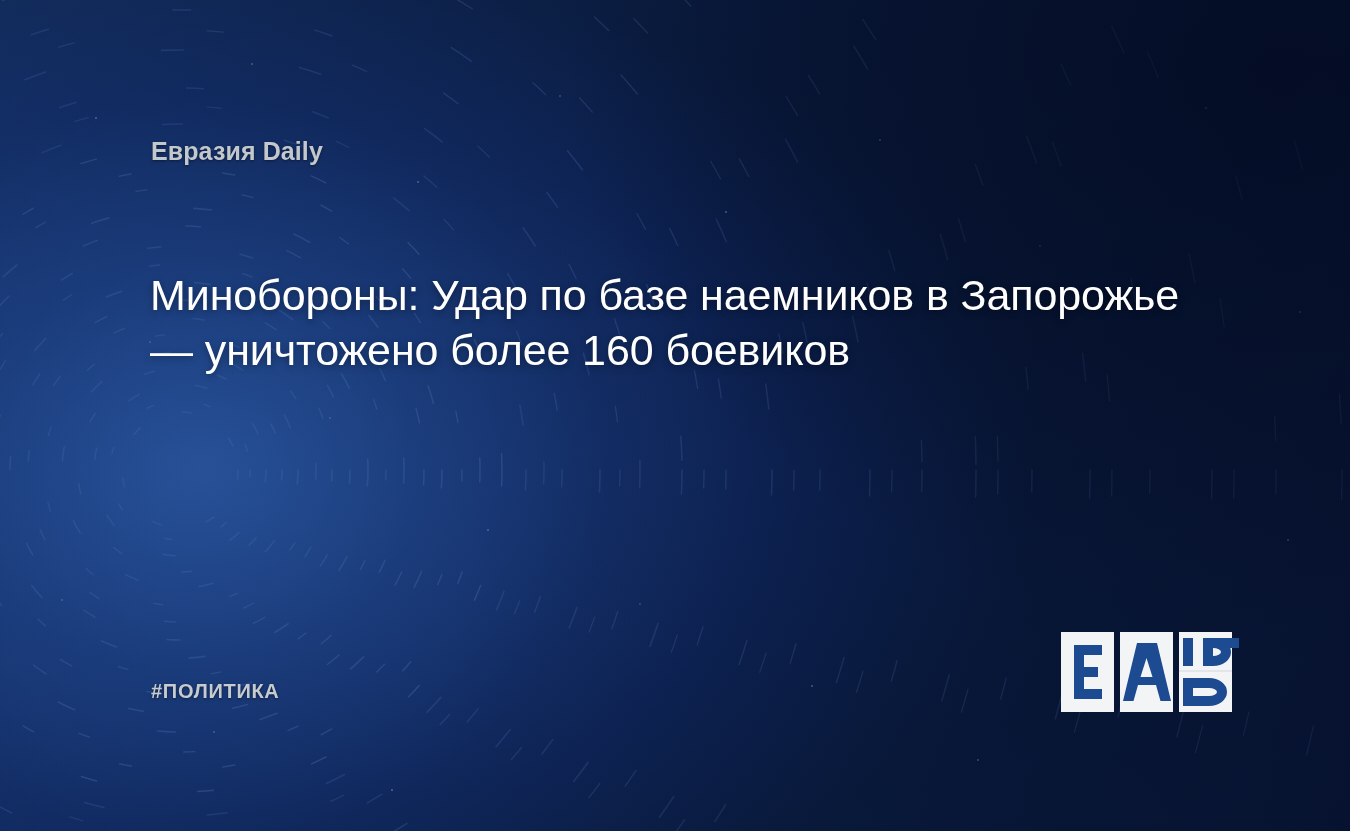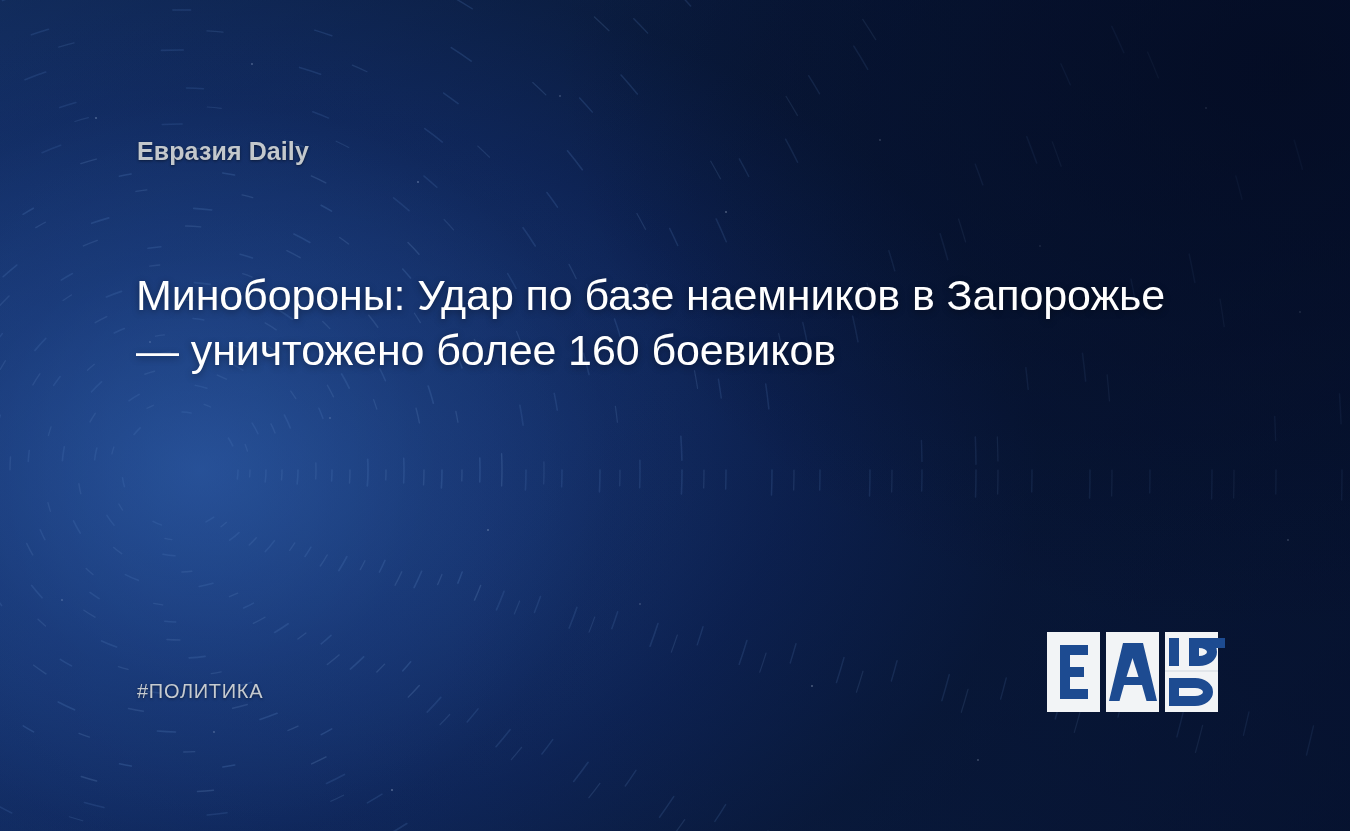--- a/index.html
+++ b/index.html
@@ -20,39 +20,39 @@
       radial-gradient(ellipse 620px 560px at 200px 470px,
          rgba(42,86,160,0.55) 0%, rgba(28,62,125,0.34) 38%,
          rgba(14,36,85,0.10) 66%, rgba(8,22,58,0) 85%),
       radial-gradient(ellipse 900px 700px at 1280px 70px,
          rgba(3,10,32,0.70) 0%, rgba(4,12,36,0.40) 45%, rgba(6,16,44,0) 80%),
       linear-gradient(118deg, rgba(30,68,135,0.38) 0%, rgba(12,32,78,0.12) 45%, rgba(4,12,38,0.55) 100%);
     pointer-events:none;
   }
 
   
-  .content { position:absolute; inset:0; }
+  .content { position:absolute; inset:0;margin-left:14px; }
 
   .brand {
     position:absolute; left:137px; top:137px;
     font-size:25px; font-weight:bold; letter-spacing:0.1px;
     color:#c3c8cc; text-shadow:0 1px 3px rgba(0,0,0,0.45);
     white-space:nowrap;
   }
 
   .headline {
     position:absolute; left:136px; top:268px; width:1050px;
     font-size:43px; font-weight:normal; line-height:1.27;
     color:#ffffff; letter-spacing:-0.1px;
     text-shadow:0 2px 7px rgba(0,0,0,0.38);
   }
 
   .tag {
     position:absolute; left:137px; top:680px;
-    font-size:20px; font-weight:normal; letter-spacing:0.7px;
+    font-size:20px; font-weight:bold; letter-spacing:0.7px;
     color:#c6cbd0; text-shadow:0 1px 3px rgba(0,0,0,0.45);
     white-space:nowrap;
   }
 
   
   .logo { position:absolute; left:1047px; top:632px; width:180px; height:88px; }
   .logo svg { display:block; }
 </style>
 </head>
 <body>

